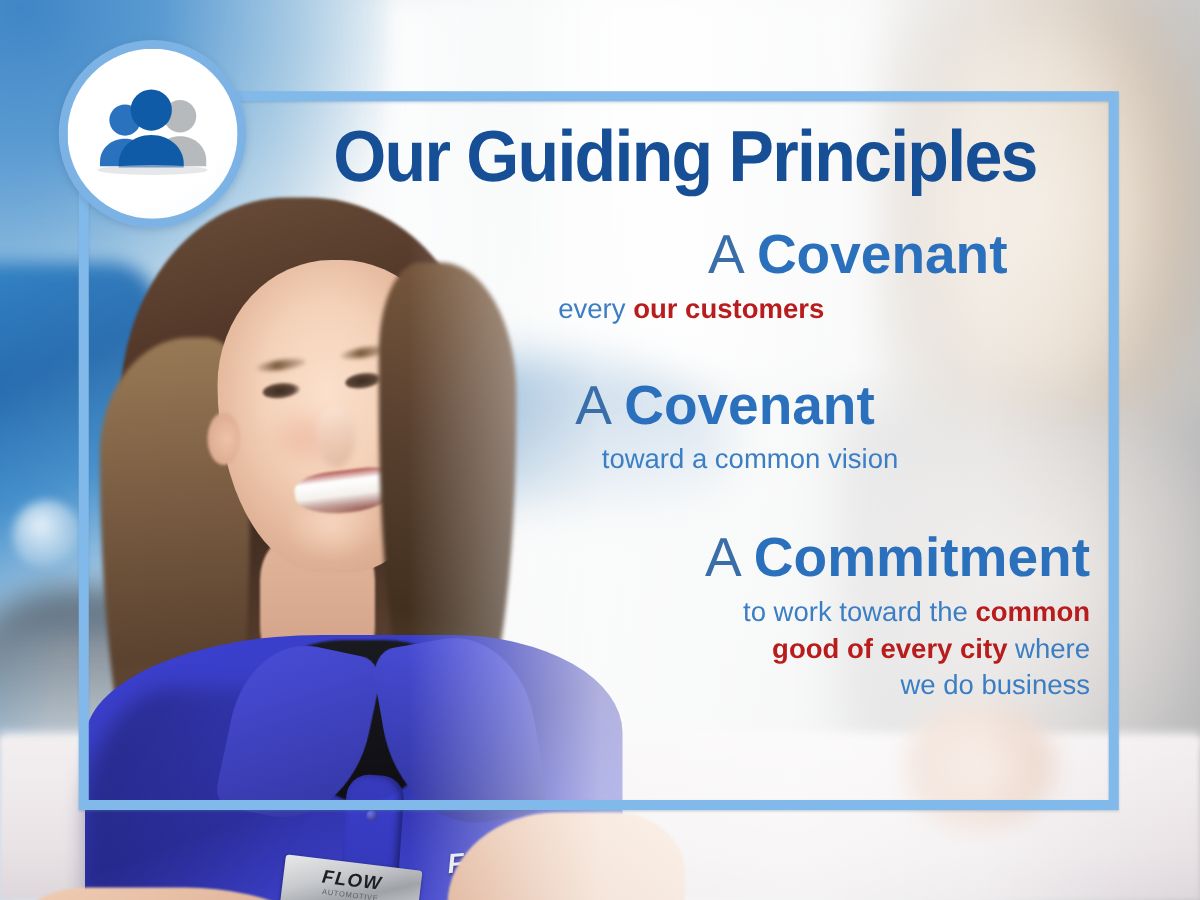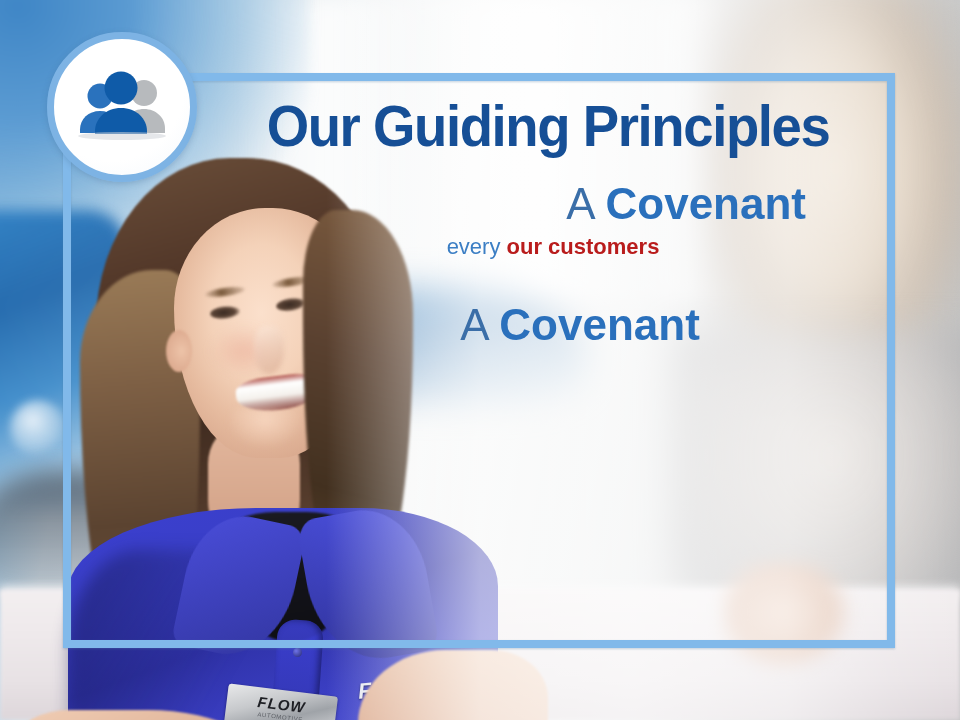--- a/index.html
+++ b/index.html
@@ -463,19 +463,31 @@
         <span>every </span><b>our customers</b>
       </div>
     </div>
 
     <div class="principle r2" id="principle-2">
       <div class="p-title">
         <span class="art">A</span>
         <span class="word">Covenant</span>
       </div>
       <div class="p-sub">
+        <div>toward a common vision</div>
       </div>
     </div>
 
+    <div class="principle r3" id="principle-3">
+      <div class="p-title">
+        <span class="art">A</span>
+        <span class="word">Commitment</span>
+      </div>
+      <div class="p-sub">
+        <div><span>to work toward the </span><b>common</b></div>
+        <div><b>good of every city</b><span> where</span></div>
+        <div>we do business</div>
+      </div>
+    </div>
 
   </div>
 
 </div>
 
 </body></html>

